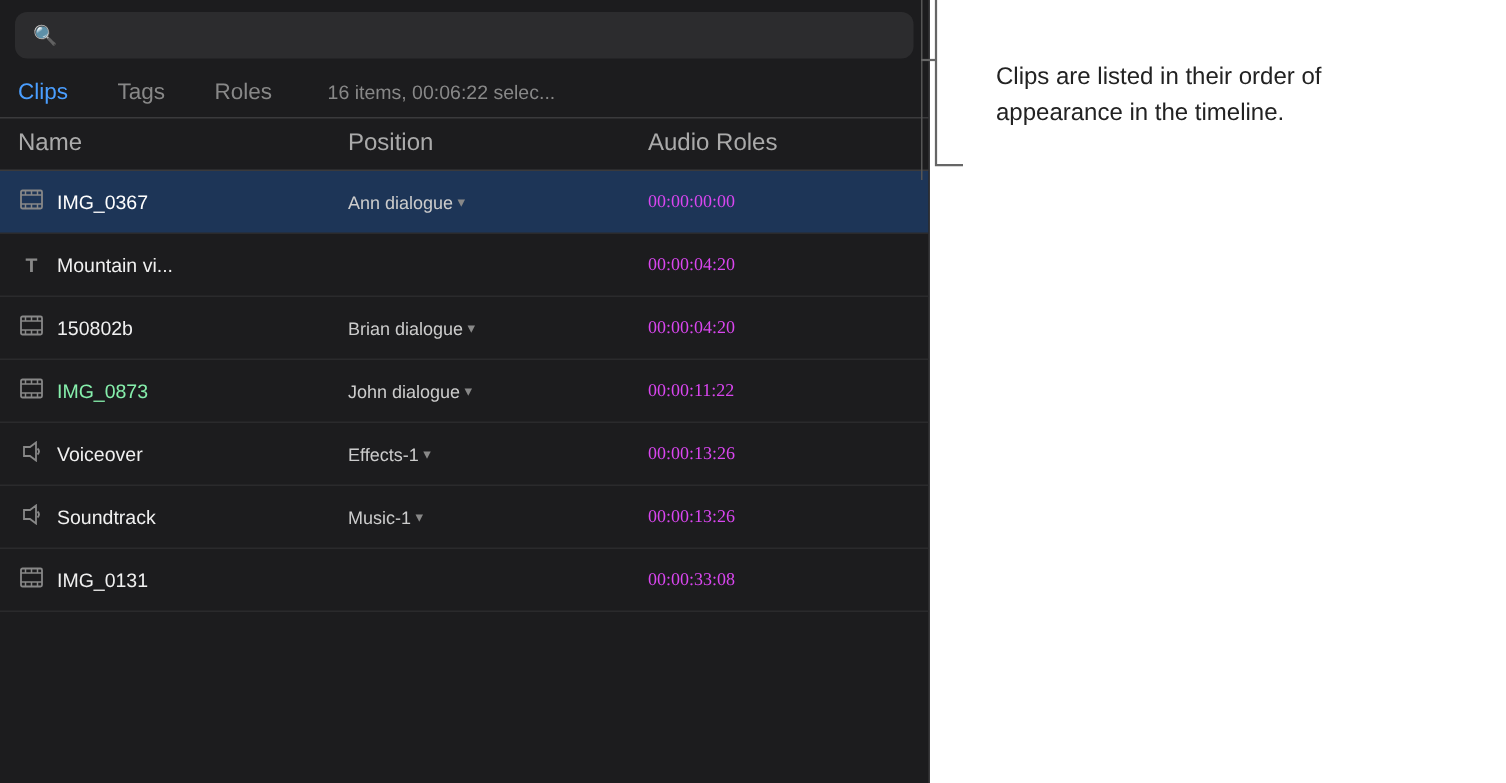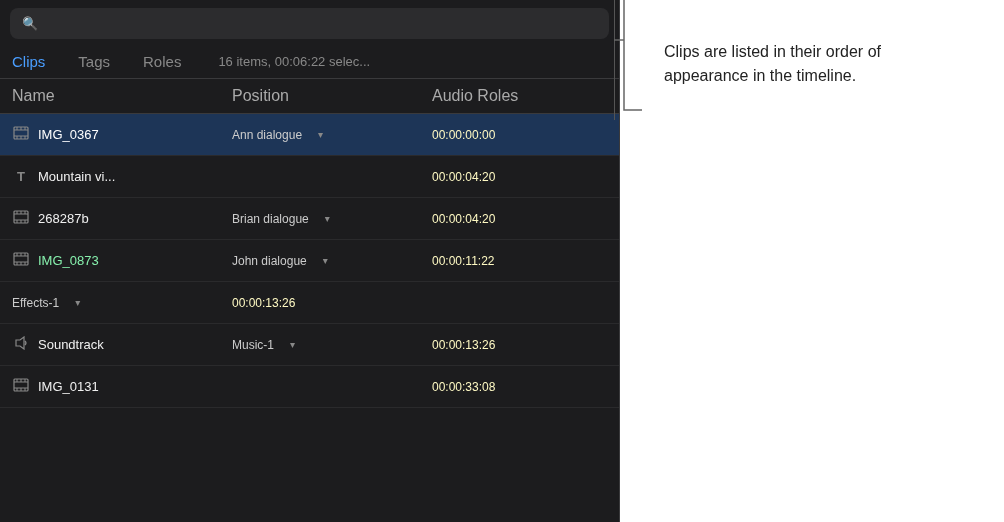--- a/index.html
+++ b/index.html
@@ -137,40 +137,40 @@
       display: flex;
       align-items: center;
       gap: 4px;
       font-size: 12px;
       color: #ccc;
     }
 
     .role-dropdown {
       display: flex;
       align-items: center;
-      gap: 16px;
+      gap: 3px;
       cursor: pointer;
       background: transparent;
       border: none;
       color: #ccc;
       font-size: 12px;
       font-family: inherit;
       padding: 0;
       justify-content: flex-end;
     }
 
     .role-chevron {
       color: #888;
       font-size: 10px;
     }
 
     .position-cell {
-      color: #fef9c3;
+      color: #d946ef;
       font-size: 12px;
-      font-family: Liberation Sans, sans-serif;
+      font-family: Liberation Serif, serif;
     }
 
     .right-panel {
       flex: 1;
       background: #ffffff;
       display: flex;
       flex-direction: column;
       justify-content: flex-start;
       padding: 40px 44px;
       position: relative;
@@ -246,21 +246,21 @@
         <line x1="1" y1="4" x2="15" y2="4" stroke="#888" stroke-width="1"></line>
         <line x1="1" y1="10" x2="15" y2="10" stroke="#888" stroke-width="1"></line>
         <line x1="4" y1="1" x2="4" y2="4" stroke="#888" stroke-width="1"></line>
         <line x1="8" y1="1" x2="8" y2="4" stroke="#888" stroke-width="1"></line>
         <line x1="12" y1="1" x2="12" y2="4" stroke="#888" stroke-width="1"></line>
         <line x1="4" y1="10" x2="4" y2="13" stroke="#888" stroke-width="1"></line>
         <line x1="8" y1="10" x2="8" y2="13" stroke="#888" stroke-width="1"></line>
         <line x1="12" y1="10" x2="12" y2="13" stroke="#888" stroke-width="1"></line>
       </svg>
     </span>
-          <span style="color:#f0f0f0">268287b</span>
+          <span style="color:#f0f0f0">150802b</span>
         </div>
         <div class="role-cell">
           <button class="role-dropdown">
       <span>Brian dialogue</span>
       <span class="role-chevron">▾</span>
     </button>
         </div>
         <div class="position-cell">00:00:04:20</div>
       </div>
       <div class="table-row">
@@ -282,20 +282,29 @@
         </div>
         <div class="role-cell">
           <button class="role-dropdown">
       <span>John dialogue</span>
       <span class="role-chevron">▾</span>
     </button>
         </div>
         <div class="position-cell">00:00:11:22</div>
       </div>
       <div class="table-row">
+        <div class="name-cell">
+          <span class="audio-icon">
+      <svg width="14" height="14" viewBox="0 0 14 14" fill="none" xmlns="http://www.w3.org/2000/svg">
+        <polygon points="2,4 6,4 10,1 10,13 6,10 2,10" stroke="#888" stroke-width="1.2" fill="none"></polygon>
+        <path d="M11,5 Q13,7 11,9" stroke="#888" stroke-width="1.2" fill="none"></path>
+      </svg>
+    </span>
+          <span style="color:#f0f0f0">Voiceover</span>
+        </div>
         <div class="role-cell">
           <button class="role-dropdown">
       <span>Effects-1</span>
       <span class="role-chevron">▾</span>
     </button>
         </div>
         <div class="position-cell">00:00:13:26</div>
       </div>
       <div class="table-row">
         <div class="name-cell">

